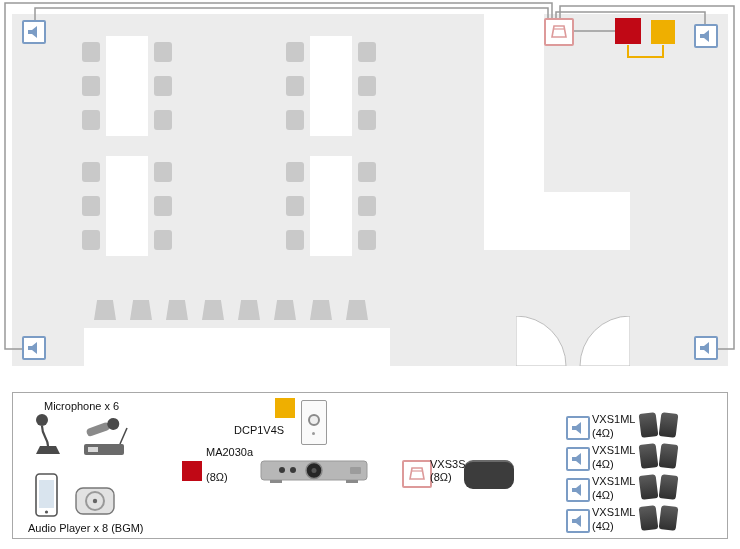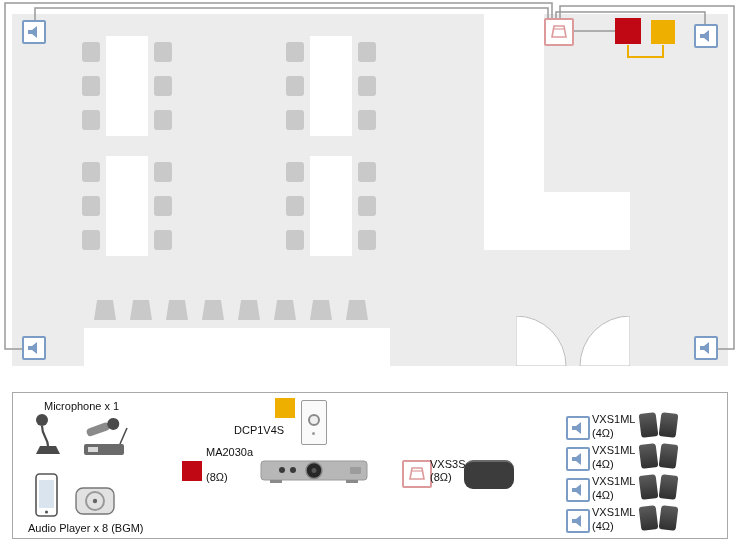--- a/index.html
+++ b/index.html
@@ -147,21 +147,21 @@
     <svg width="18" height="16" viewBox="0 0 18 16">
       <polygon points="4,2 14,2 16,13 2,13" fill="none" stroke="#dd9a9a" stroke-width="1.6"></polygon>
       <line x1="4" y1="5" x2="14" y2="5" stroke="#dd9a9a" stroke-width="1.2"></line>
     </svg>
   </div>
   <div class="abs red-sq" style="left:615px;top:18px;width:26px;height:26px"></div>
   <div class="abs yellow-sq" style="left:651px;top:20px;width:24px;height:24px"></div>
 
   <div class="abs diagram-border"></div>
 
-  <div class="lbl" style="left:44px;top:400px">Microphone x 1</div>
+  <div class="lbl" style="left:44px;top:400px">Microphone x 6</div>
 
   <svg class="abs" style="left:28px;top:410px" width="108" height="52" viewBox="0 0 108 52">
     <g>
       <circle cx="14" cy="10" r="6" fill="#4a4a4a"></circle>
       <path d="M14,16 C14,26 20,28 20,36" stroke="#4a4a4a" stroke-width="2.2" fill="none"></path>
       <path d="M8,44 h24 l-4,-8 h-16 z" fill="#4a4a4a"></path>
     </g>
     <g>
       <line x1="92" y1="34" x2="99" y2="18" stroke="#4a4a4a" stroke-width="1.6"></line>
       <rect x="56" y="34" width="40" height="11" rx="2" fill="#6a6a6a"></rect>

